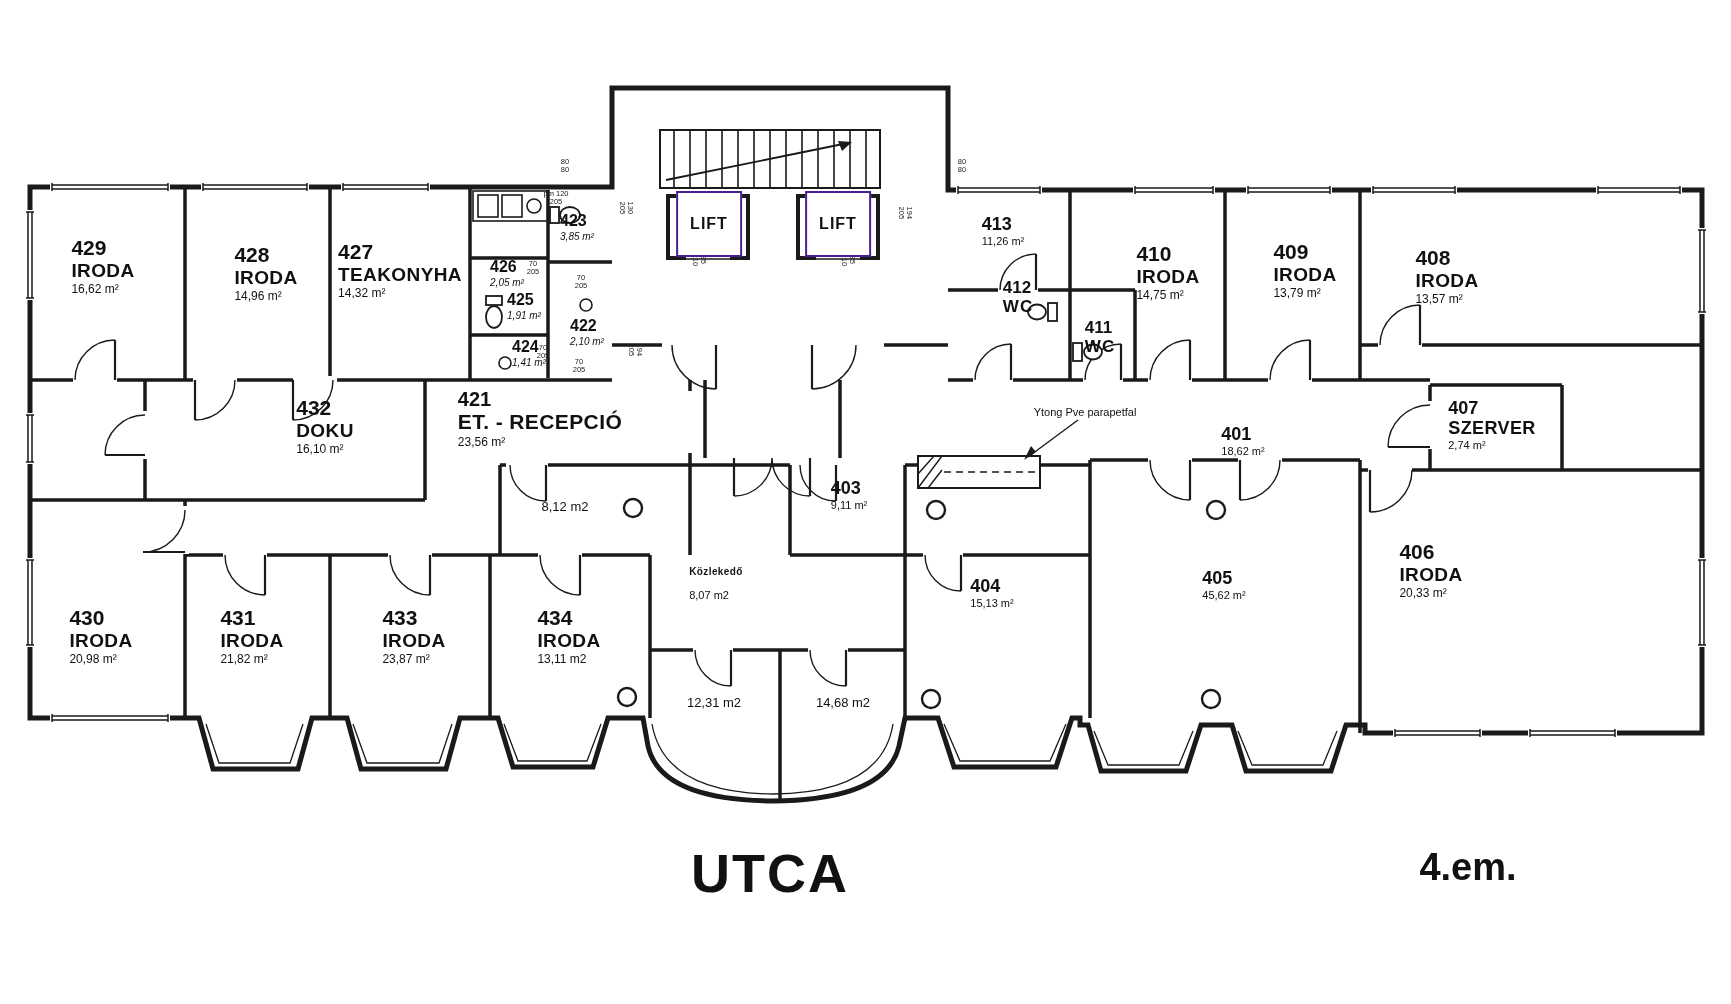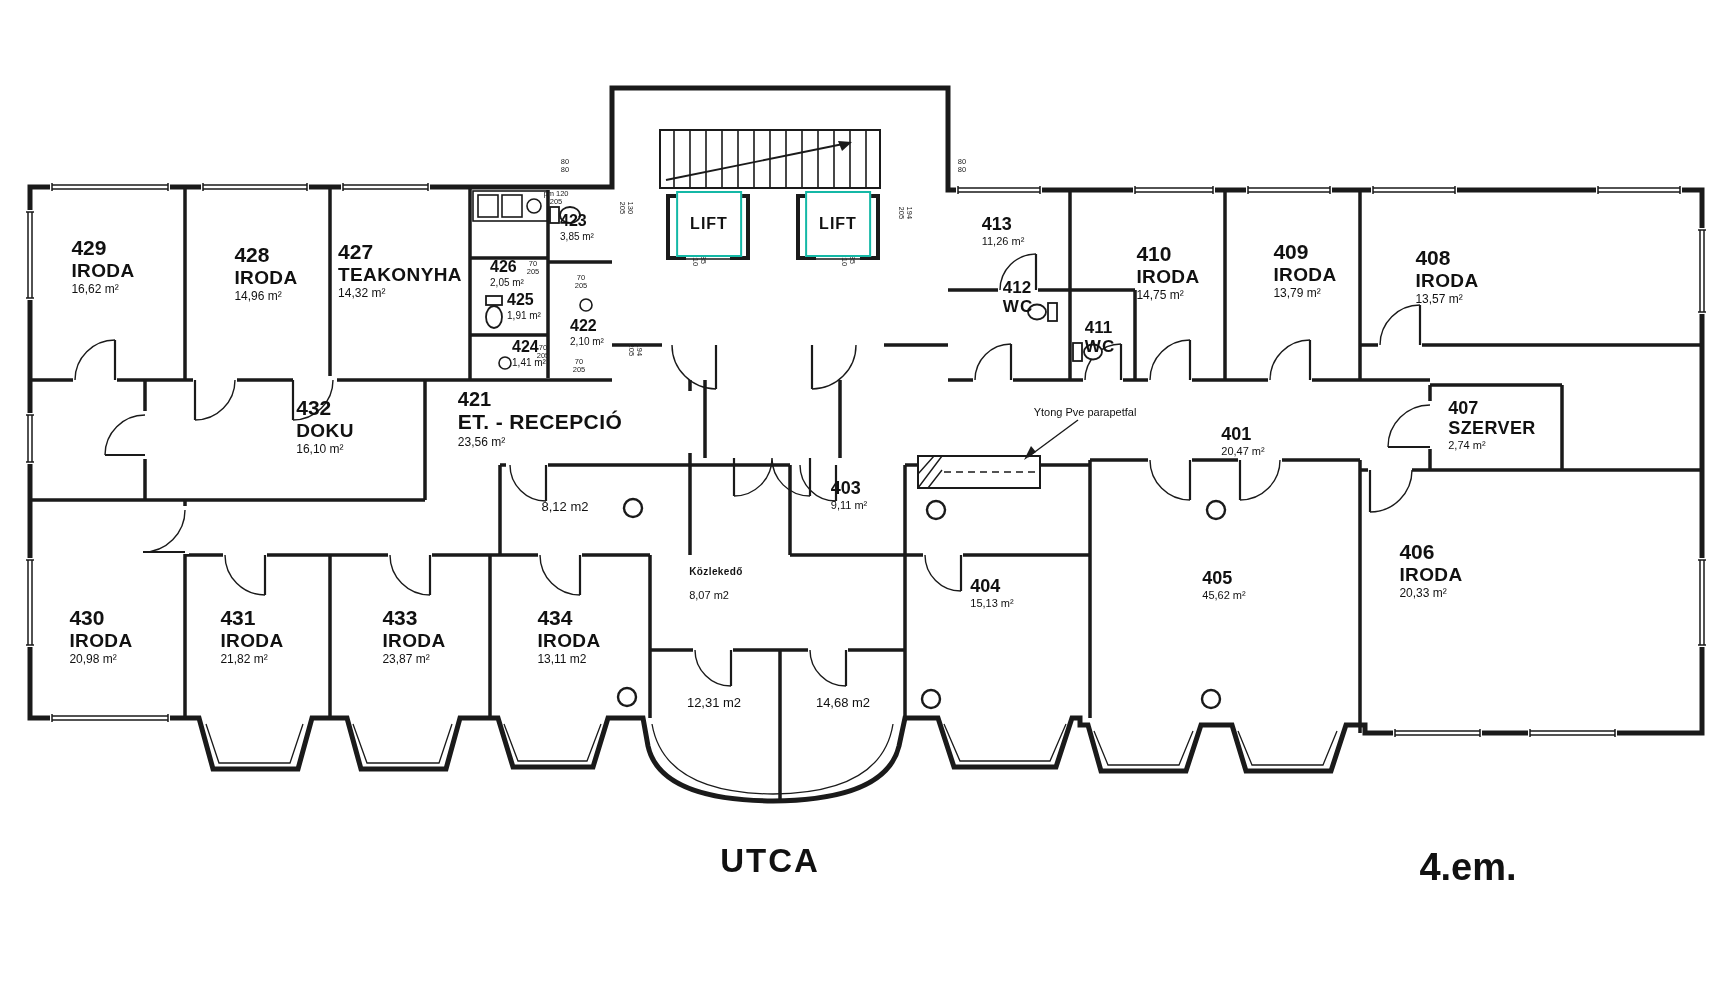--- a/index.html
+++ b/index.html
@@ -7,37 +7,37 @@
        font-family:"Liberation Sans",sans-serif;color:#111;}
   .plan{position:absolute;inset:0;}
   svg{position:absolute;top:0;left:0;}
 
   .room-label{position:absolute;transform:translateX(-50%);
               white-space:nowrap;z-index:5;}
   .room-label div:empty{display:none;}
   .rl-num{font-size:21px;font-weight:700;line-height:1.12;}
   .rl-type{font-size:19px;font-weight:700;line-height:1.12;letter-spacing:.4px;}
   .rl-area{font-size:12px;line-height:1.25;margin-top:1px;}
-  .sm .rl-num{font-size:16px;} .sm .rl-area{font-size:10px;}
+  .sm .rl-num{font-size:16px;} .sm .rl-area{font-size:10px;font-style:italic;}
   .md .rl-num{font-size:18px;} .md .rl-area{font-size:11px;}
   .md .rl-type{font-size:18px;}
   .recep .rl-num{font-size:20px;} .recep .rl-type{font-size:21px;}
   .kz .rl-type{font-size:10px;} .kz .rl-area{font-size:11px;margin-top:12px;}
   .area13 .rl-area{font-size:13px;}
   .wc .rl-num{font-size:17px;} .wc .rl-type{font-size:17px;letter-spacing:1px;}
 
   .lift-box{position:absolute;transform:translate(-50%,-50%);background:#fff;
-            border:2px solid #14b8a6;padding:22px 12px;font-size:16px;font-weight:700;
+            border:2px solid #4c1d95;padding:22px 12px;font-size:16px;font-weight:700;
             z-index:6;letter-spacing:1px;}
 
   .annotation{position:absolute;transform:translateX(-50%);font-size:11px;
               white-space:nowrap;z-index:6;}
 
   .footer-label{position:absolute;transform:translateX(-50%);font-weight:700;z-index:6;}
-  .street{font-size:33px;letter-spacing:2px;}
+  .street{font-size:54px;letter-spacing:2px;}
   .floor{font-size:38px;}
 
   .watermark{position:absolute;left:787px;top:330px;transform:translateX(-50%);
              text-align:center;z-index:4;pointer-events:none;opacity:.85;}
   .wm-mono{font-size:122px;font-weight:700;line-height:1;color:#c7c7c7;letter-spacing:-6px;}
   .wm-l1{font-size:30px;letter-spacing:9px;color:#c7c7c7;font-weight:600;margin-top:10px;}
   .wm-l2{font-size:27px;letter-spacing:6px;color:#c7c7c7;font-weight:600;margin-top:2px;}
 
   .dim{position:absolute;transform:translateX(-50%);font-size:7.5px;line-height:1.05;
        text-align:center;z-index:5;color:#222;}
@@ -354,21 +354,21 @@
 <div class="room-label wc" style="left:1018px;top:278px">
   <div class="rl-num">412</div>
   <div class="rl-type">WC</div>
 </div>
 <div class="room-label md" style="left:1003px;top:214px">
   <div class="rl-num">413</div>
   <div class="rl-area">11,26 m²</div>
 </div>
 <div class="room-label md" style="left:1243px;top:424px">
   <div class="rl-num">401</div>
-  <div class="rl-area">20,47 m²</div>
+  <div class="rl-area">18,62 m²</div>
 </div>
 
 <div class="lift-box" style="left:709px;top:224px">LIFT</div>
 <div class="lift-box" style="left:838px;top:224px">LIFT</div>
 
 <div class="annotation" style="left:1085px;top:406px">Ytong Pve parapetfal</div>
 
 <div class="dim" style="left:565px;top:158px">
       <span>80</span>
       <span>80</span>

